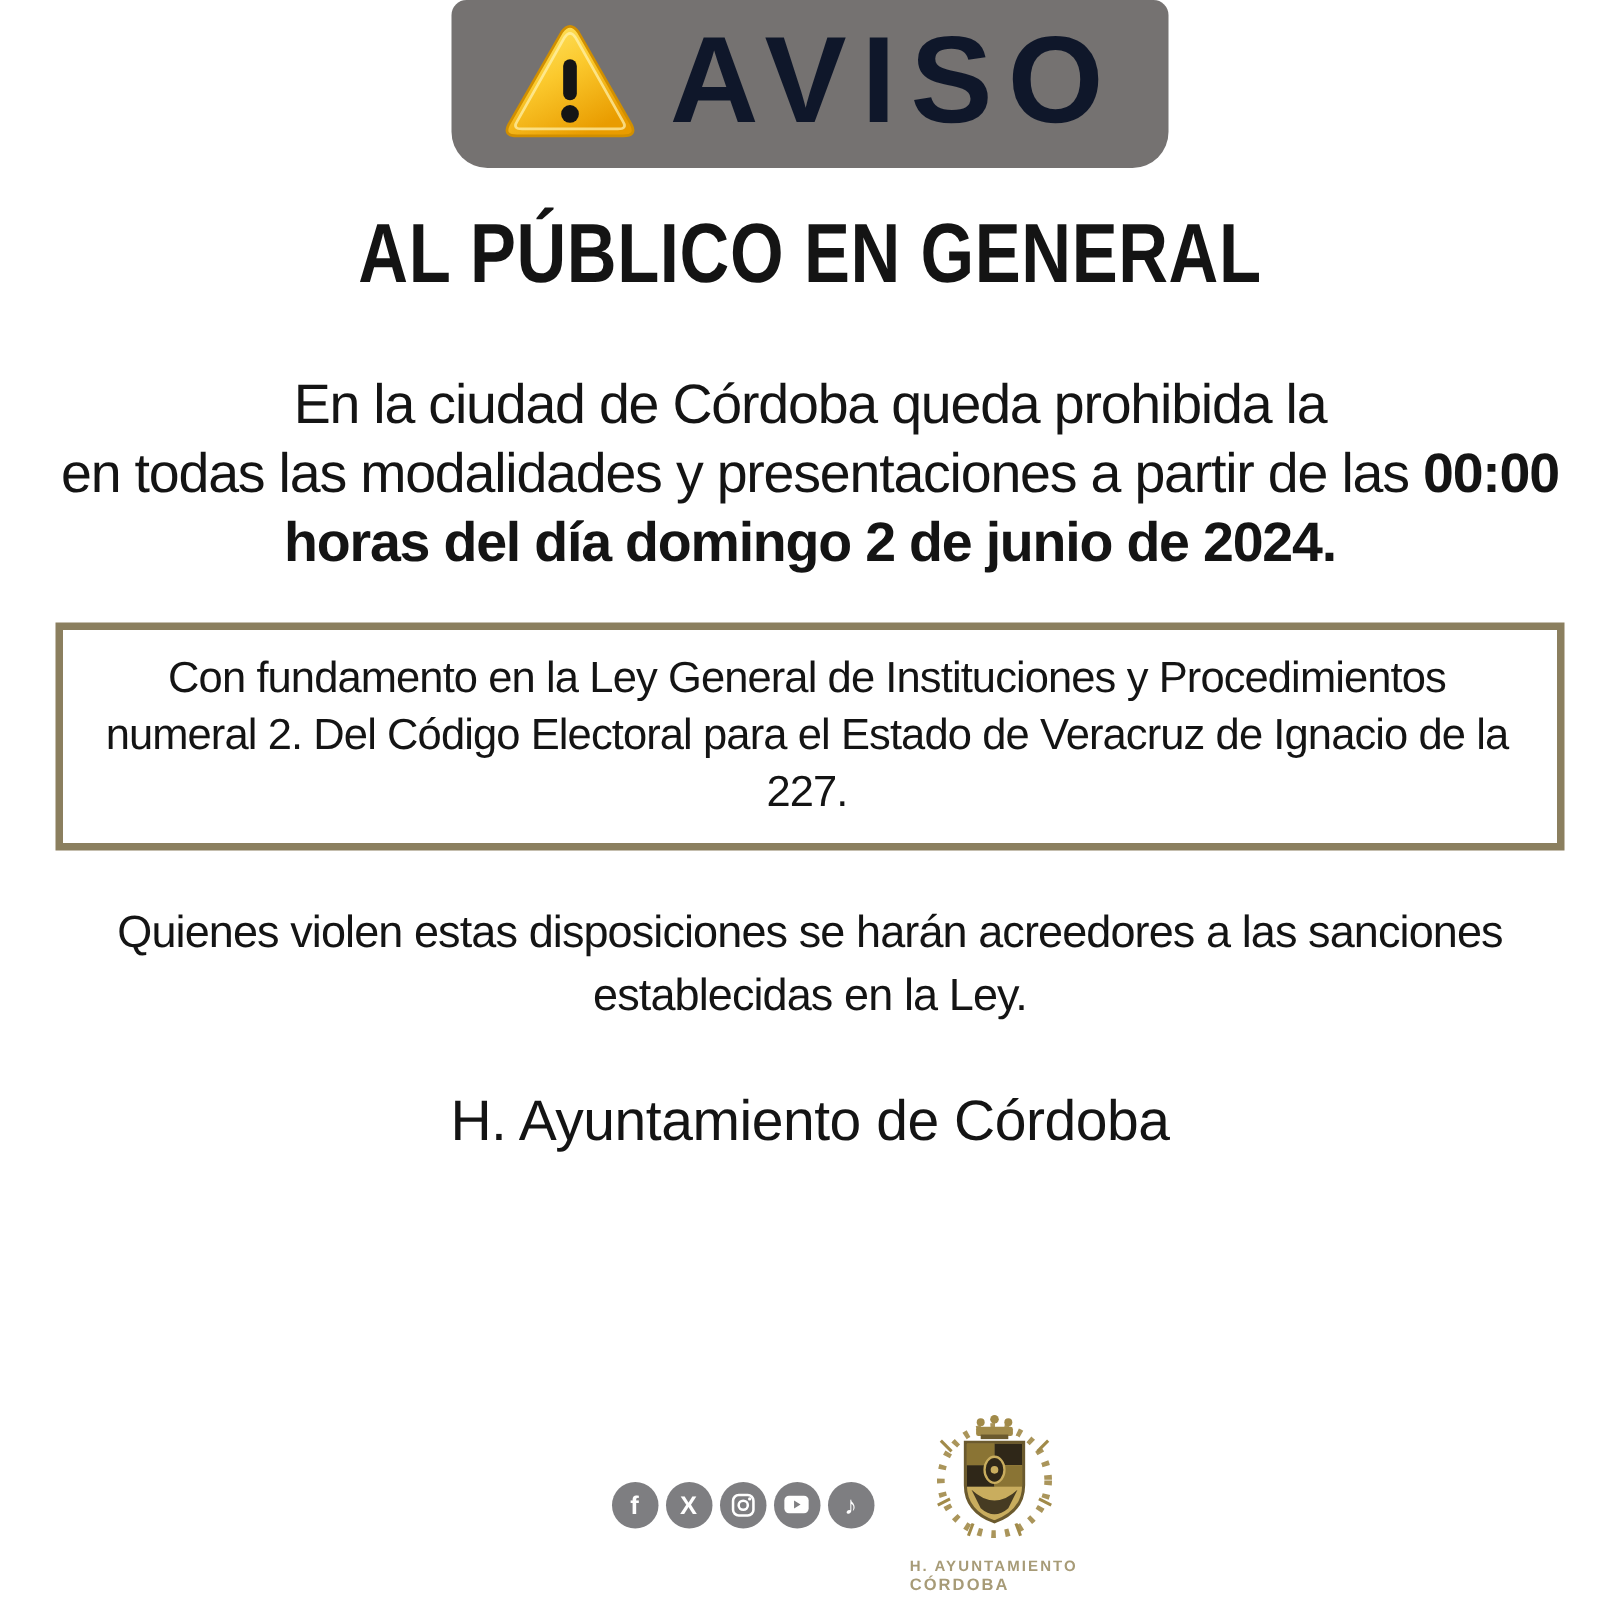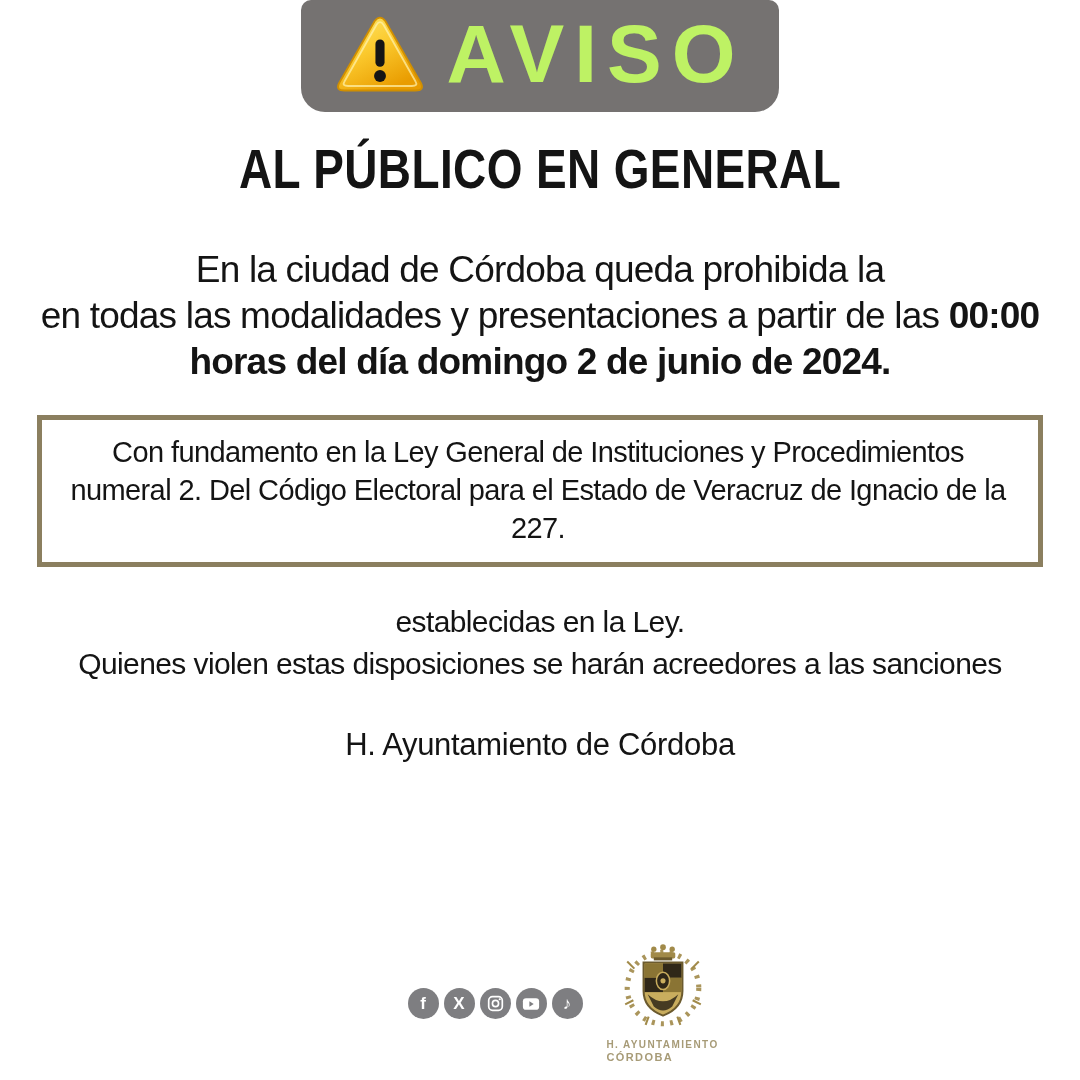--- a/index.html
+++ b/index.html
@@ -15,21 +15,21 @@
   .banner{
     width:478px;height:112px;
     margin:0 auto;
     background:#757271;
     border-radius:10px 10px 24px 24px;
     display:flex;align-items:center;justify-content:center;
     gap:20px;
   }
   .banner .warn-icon{display:block;margin-top:2px;}
   .banner .banner-title{
-    color:#bef264;
+    color:#0f172a;
     font-size:82px;
     font-weight:800;
     letter-spacing:10px;
     line-height:1;
     transform:translateY(-2px);
   }
   
   .heading{
     margin-top:24px;
     text-align:center;
@@ -57,21 +57,21 @@
   }
   .legal-box .box-line{
     white-space:nowrap;
     font-size:29px;
     letter-spacing:-0.6px;
     line-height:38px;
   }
   
   .sanctions{margin-top:34px;text-align:center;}
   .sanctions .s-line{white-space:nowrap;font-size:30px;letter-spacing:-0.6px;line-height:42px;}
-  .signature{margin-top:42px;text-align:center;font-size:31px;letter-spacing:-0.3px;}
+  .signature{margin-top:42px;text-align:center;font-size:38px;letter-spacing:-0.3px;}
   
   .footer{
     position:absolute;left:0;right:0;bottom:16px;
     display:flex;align-items:center;justify-content:center;
     gap:24px;
     padding-left:46px;
   }
   .social-row{display:flex;align-items:center;gap:5px;}
   .social-circle{
     width:31px;height:31px;border-radius:50%;
@@ -128,22 +128,22 @@
   <div class="line sched">horas del día domingo 2 de junio de 2024.</div>
 </div>
 
 <div class="legal-box">
   <div class="box-line">Con fundamento en la Ley General de Instituciones y Procedimientos</div>
   <div class="box-line">numeral 2.  Del Código Electoral para el Estado de Veracruz de Ignacio de la</div>
   <div class="box-line">227.</div>
 </div>
 
 <div class="sanctions">
+  <div class="s-line">Quienes violen estas disposiciones se harán acreedores a las sanciones</div>
   <div class="s-line">establecidas en la Ley.</div>
-  <div class="s-line">Quienes violen estas disposiciones se harán acreedores a las sanciones</div>
 </div>
 
 <div class="signature">H. Ayuntamiento de Córdoba</div>
 
 <div class="footer">
 
   <div class="social-row">
     <span class="social-circle">
       <span class="glyph">f</span>
     </span>

